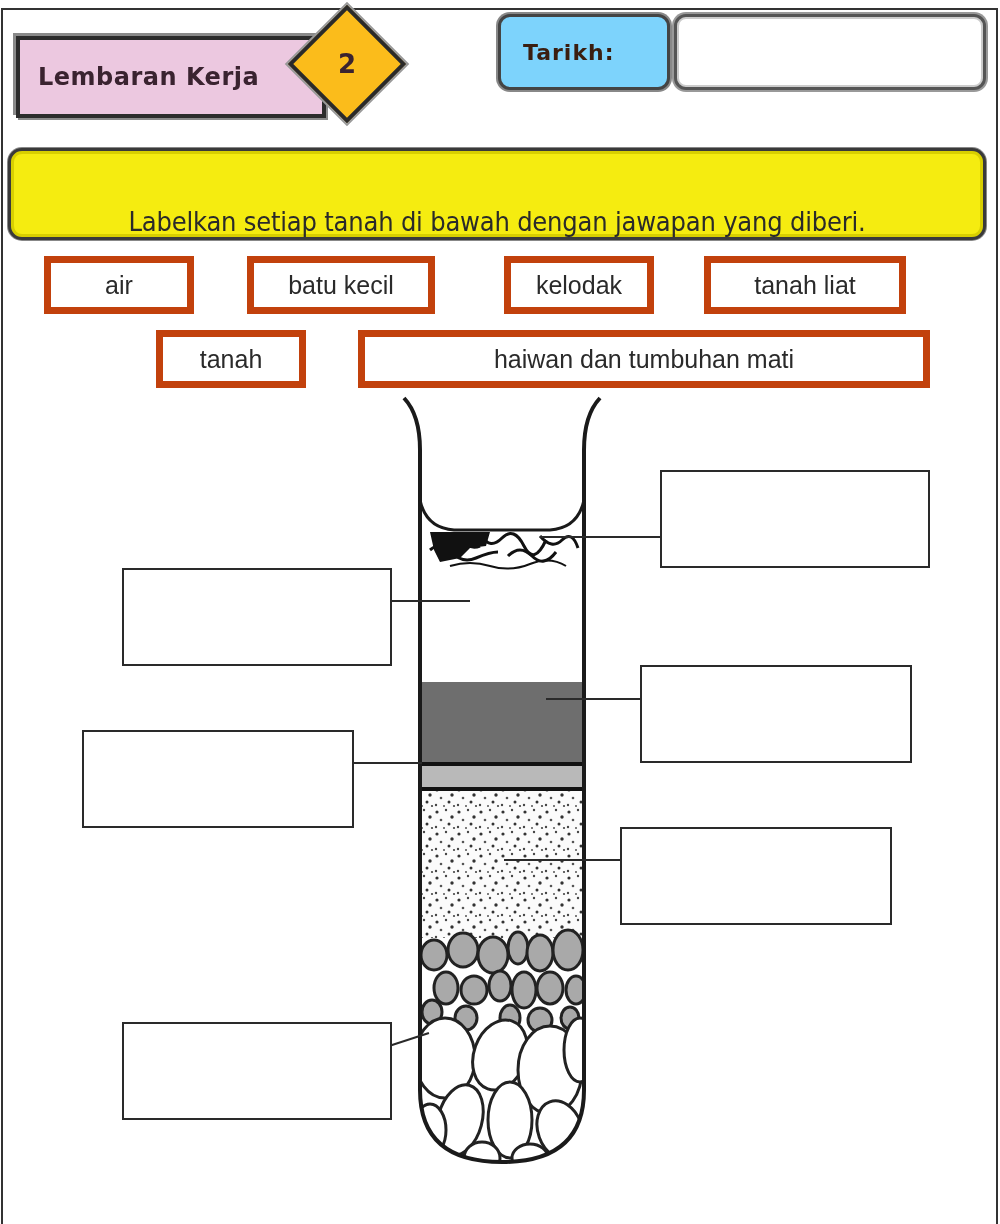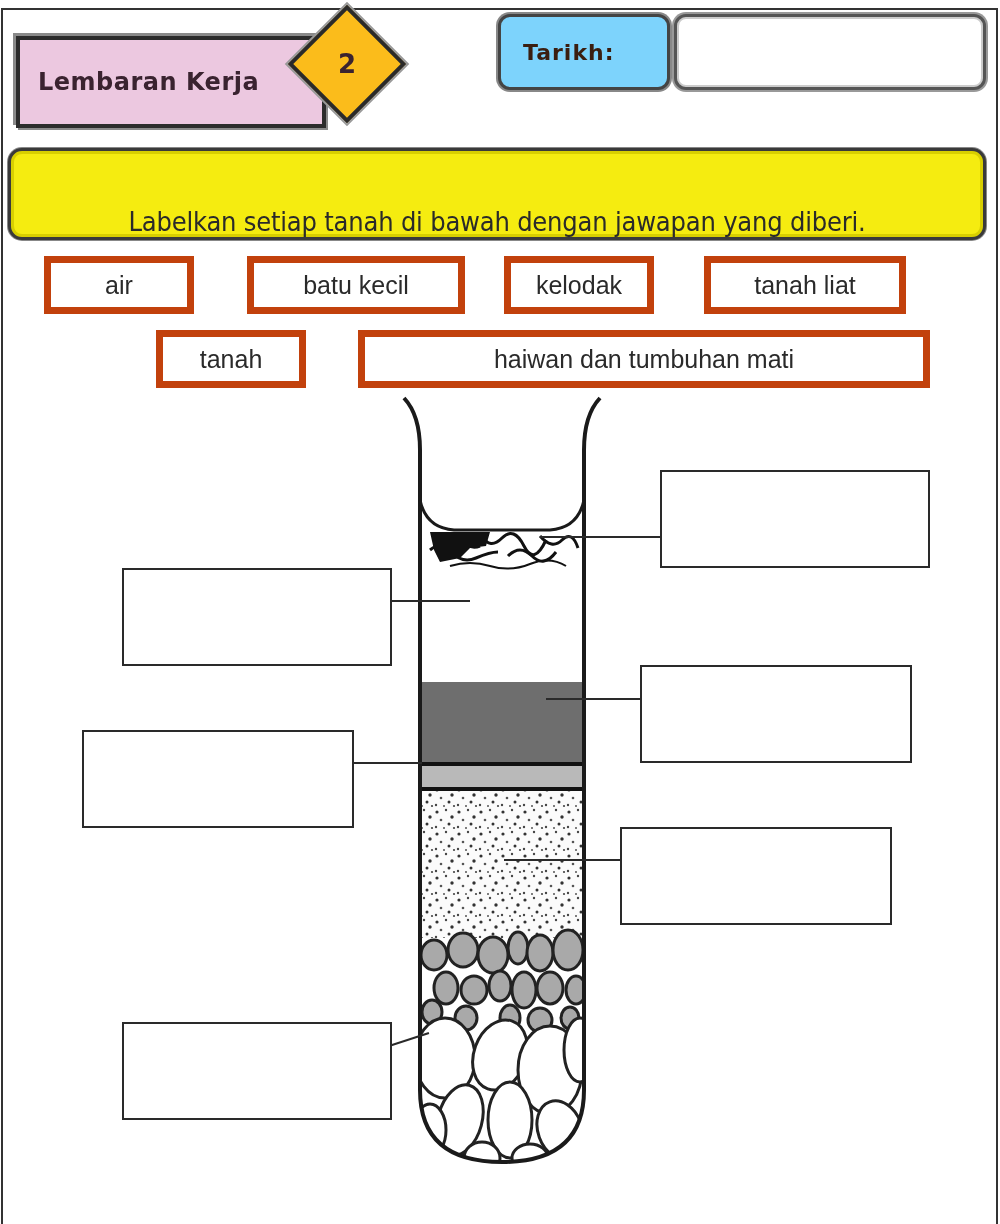--- a/index.html
+++ b/index.html
@@ -6,21 +6,21 @@
     html, body { width: 1000px; height: 1224px; background: #ffffff; overflow: hidden; }
     body { position: relative; font-family: "DejaVu Sans", sans-serif; color: #222; }
 
     .page-border {
       position: absolute; left: 1px; top: 8px; width: 997px; height: 1216px;
       border: 2px solid #333; border-bottom: none;
     }
 
     
     .lk-box {
-      position: absolute; left: 16px; top: 36px; width: 310px; height: 92px;
+      position: absolute; left: 16px; top: 36px; width: 310px; height: 82px;
       background: #ecc8e0; border: 4px solid #2c2c2c;
       box-shadow: -3px -3px 0 #8a8a8a, 2px 2px 0 #8a8a8a;
       display: flex; align-items: center; padding-left: 18px;
     }
     .lk-text {
       font-family: "DejaVu Sans", sans-serif; font-size: 24px; font-weight: bold;
       color: #3a2330; letter-spacing: 0.5px;
     }
     .diamond {
       position: absolute; left: 305px; top: 22px; width: 84px; height: 84px;
@@ -93,21 +93,21 @@
 </div>
 <input class="tarikh-input" type="text" value="" style="">
 
 <div class="instruction">
   <span>Labelkan setiap tanah di bawah dengan jawapan yang diberi.</span>
 </div>
 
 <div class="word" style="left:44px; top:256px; width:150px;">
   <span>air</span>
 </div>
-<div class="word" style="left:247px; top:256px; width:218px;">
+<div class="word" style="left:247px; top:256px; width:188px;">
   <span>batu kecil</span>
 </div>
 <div class="word" style="left:504px; top:256px; width:150px;text-align:right;">
   <span>kelodak</span>
 </div>
 <div class="word" style="left:704px; top:256px; width:202px;">
   <span>tanah liat</span>
 </div>
 <div class="word" style="left:156px; top:330px; width:150px;">
   <span>tanah</span>

